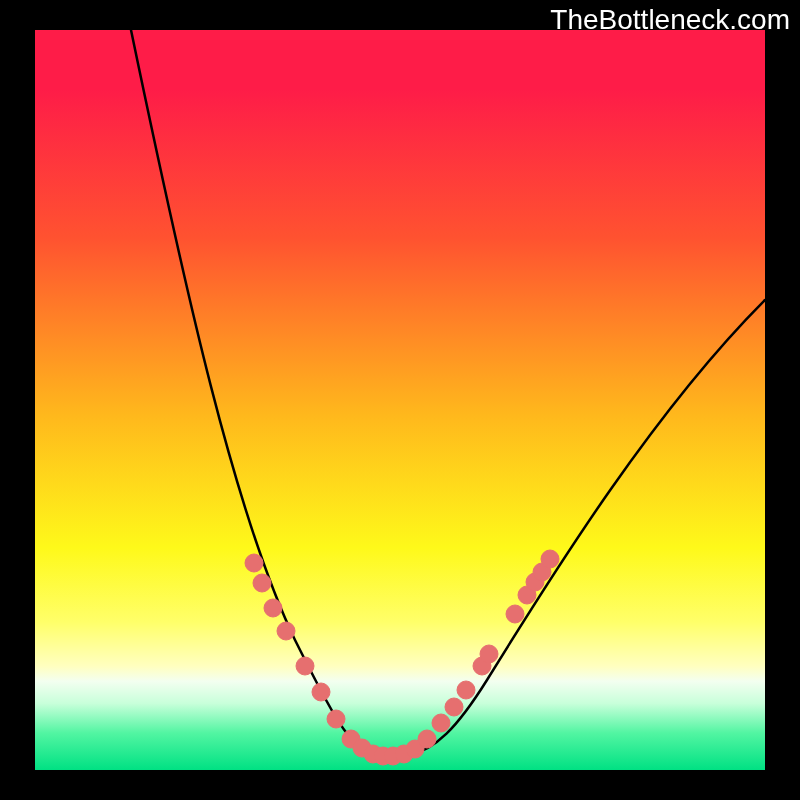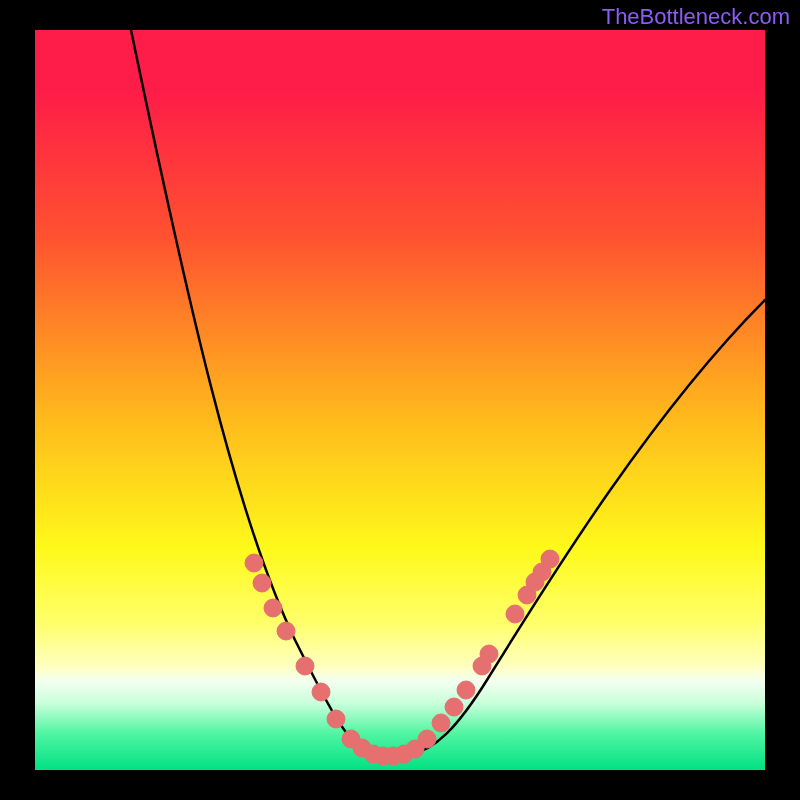--- a/index.html
+++ b/index.html
@@ -16,22 +16,22 @@
     position: relative;
     width: 800px;
     height: 800px;
     background: #000;
   }
 
   .attribution {
     position: absolute;
     top: 4px;
     right: 10px;
-    font-size: 22px;
-    color: #8b5cf6;
+    font-size: 28px;
+    color: #ffffff;
     font-weight: 500;
     z-index: 3;
   }
 
   .plot {
     position: absolute;
     left: 35px;
     top: 30px;
     width: 730px;
     height: 740px;

